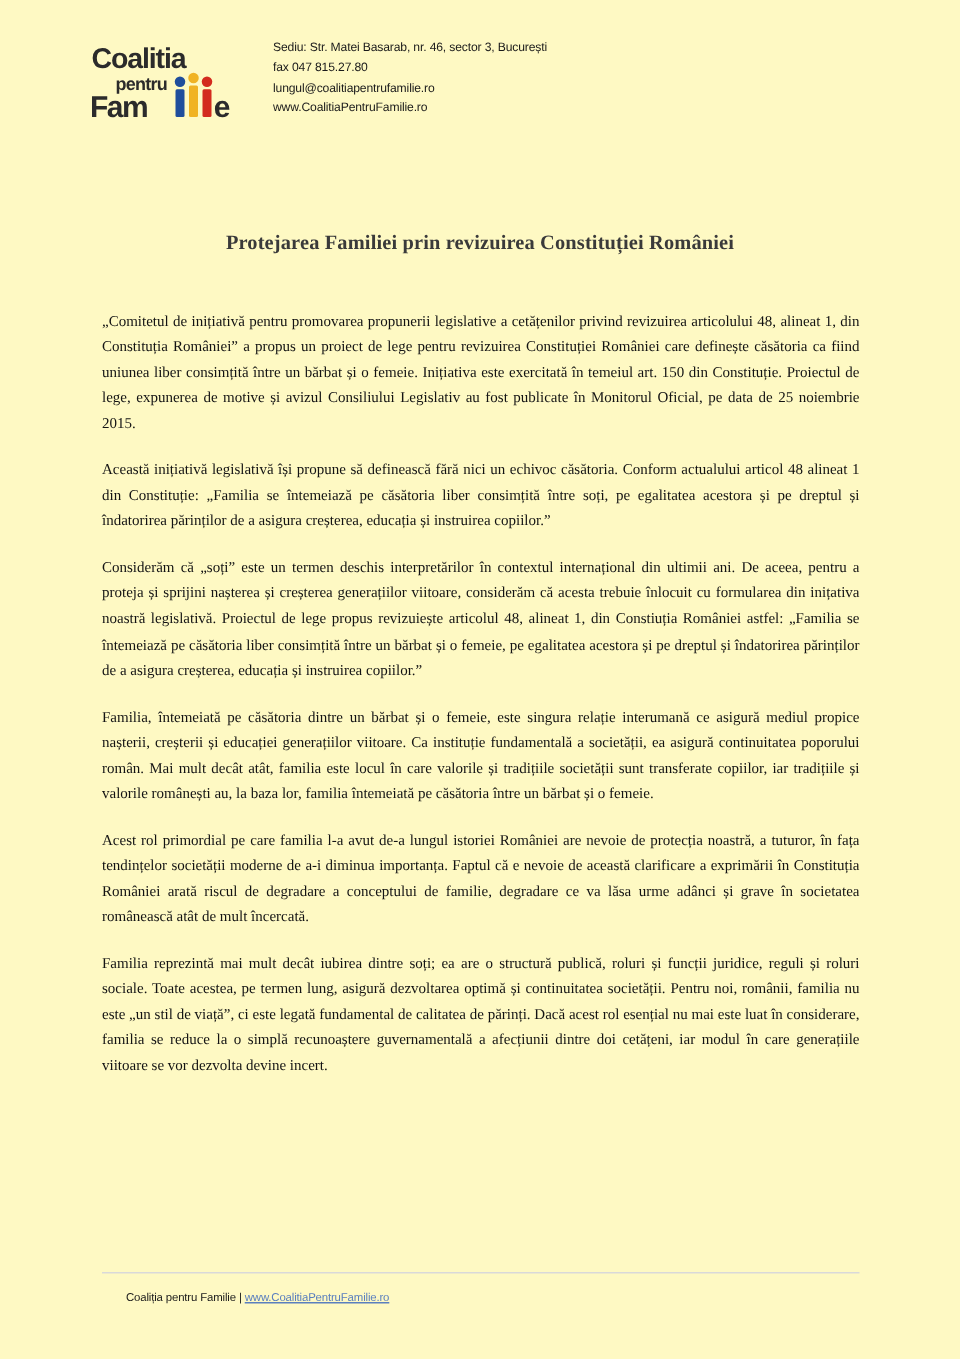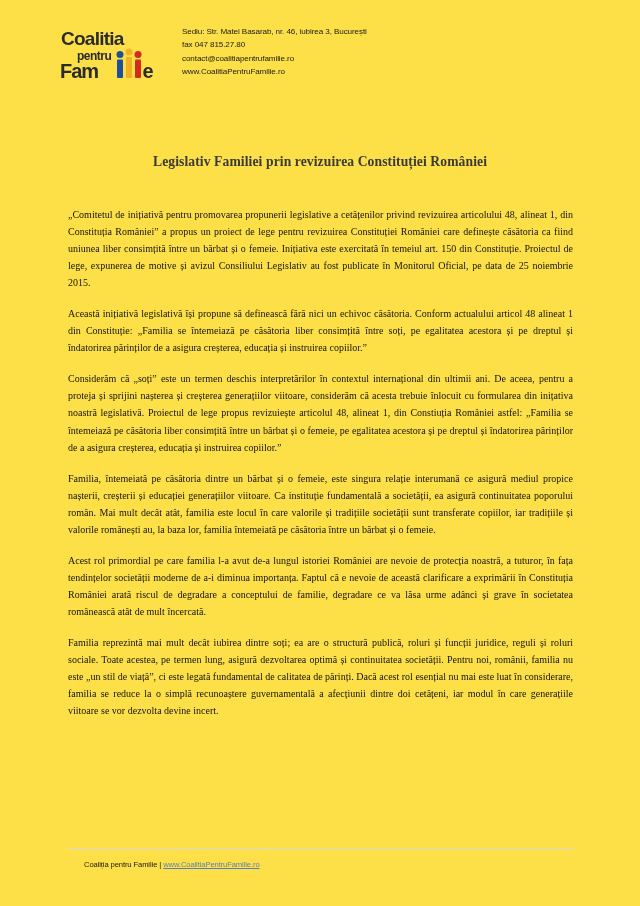--- a/index.html
+++ b/index.html
@@ -12,21 +12,21 @@
     background: #ffffff;
     font-family: "Liberation Serif", "DejaVu Serif", serif;
     color: #000000;
     overflow: hidden;
   }
 
   .page {
     position: relative;
     width: 640px;
     height: 906px;
-    background: #fde047;
+    background: #fef9c3;
     box-sizing: border-box;
   }
 
   
   .letterhead {
     position: absolute;
     top: 22px;
     left: 0;
     width: 640px;
     height: 95px;
@@ -143,28 +143,28 @@
           <rect x="132" y="62" width="12" height="42" rx="2" fill="#f0b323"></rect>
 
           <circle cx="156" cy="57" r="7" fill="#d32b1e"></circle>
           <rect x="150" y="67" width="12" height="37" rx="2" fill="#d32b1e"></rect>
         </g>
         <text x="165" y="104" font-family="Liberation Sans, DejaVu Sans, sans-serif" font-size="40" font-weight="bold" fill="#2b2b2b">e</text>
       </svg>
     </div>
 
     <div class="contact-block">
-      <div class="contact-line">Sediu: Str. Matei Basarab, nr. 46, iubirea 3, București</div>
+      <div class="contact-line">Sediu: Str. Matei Basarab, nr. 46, sector 3, București</div>
       <div class="contact-line">fax 047 815.27.80</div>
-      <div class="contact-line">contact@coalitiapentrufamilie.ro</div>
+      <div class="contact-line">lungul@coalitiapentrufamilie.ro</div>
       <div class="contact-line">www.CoalitiaPentruFamilie.ro</div>
     </div>
   </div>
 
-  <div class="doc-title">Legislativ Familiei prin revizuirea Constituției României</div>
+  <div class="doc-title">Protejarea Familiei prin revizuirea Constituției României</div>
 
   <div class="body-copy">
     <p>„Comitetul de inițiativă pentru promovarea propunerii legislative a cetățenilor privind revizuirea articolului 48, alineat 1, din Constituția României” a propus un proiect de lege pentru revizuirea Constituției României care definește căsătoria ca fiind uniunea liber consimțită între un bărbat și o femeie. Inițiativa este exercitată în temeiul art. 150 din Constituție. Proiectul de lege, expunerea de motive și avizul Consiliului Legislativ au fost publicate în Monitorul Oficial, pe data de 25 noiembrie 2015.</p>
     <p>Această inițiativă legislativă își propune să definească fără nici un echivoc căsătoria. Conform actualului articol 48 alineat 1 din Constituție: „Familia se întemeiază pe căsătoria liber consimțită între soți, pe egalitatea acestora și pe dreptul și îndatorirea părinților de a asigura creșterea, educația și instruirea copiilor.”</p>
     <p>Considerăm că „soți” este un termen deschis interpretărilor în contextul internațional din ultimii ani. De aceea, pentru a proteja și sprijini nașterea și creșterea generațiilor viitoare, considerăm că acesta trebuie înlocuit cu formularea din inițativa noastră legislativă. Proiectul de lege propus revizuiește articolul 48, alineat 1, din Constiuția României astfel: „Familia se întemeiază pe căsătoria liber consimțită între un bărbat și o femeie, pe egalitatea acestora și pe dreptul și îndatorirea părinților de a asigura creșterea, educația și instruirea copiilor.”</p>
     <p>Familia, întemeiată pe căsătoria dintre un bărbat și o femeie, este singura relație interumană ce asigură mediul propice nașterii, creșterii și educației generațiilor viitoare. Ca instituție fundamentală a societății, ea asigură continuitatea poporului român. Mai mult decât atât, familia este locul în care valorile și tradițiile societății sunt transferate copiilor, iar tradițiile și valorile românești au, la baza lor, familia întemeiată pe căsătoria între un bărbat și o femeie.</p>
     <p>Acest rol primordial pe care familia l-a avut de-a lungul istoriei României are nevoie de protecția noastră, a tuturor, în fața tendințelor societății moderne de a-i diminua importanța. Faptul că e nevoie de această clarificare a exprimării în Constituția României arată riscul de degradare a conceptului de familie, degradare ce va lăsa urme adânci și grave în societatea românească atât de mult încercată.</p>
     <p>Familia reprezintă mai mult decât iubirea dintre soți; ea are o structură publică, roluri și funcții juridice, reguli și roluri sociale. Toate acestea, pe termen lung, asigură dezvoltarea optimă și continuitatea societății. Pentru noi, românii, familia nu este „un stil de viață”, ci este legată fundamental de calitatea de părinți. Dacă acest rol esențial nu mai este luat în considerare, familia se reduce la o simplă recunoaștere guvernamentală a afecțiunii dintre doi cetățeni, iar modul în care generațiile viitoare se vor dezvolta devine incert.</p>
   </div>
 

